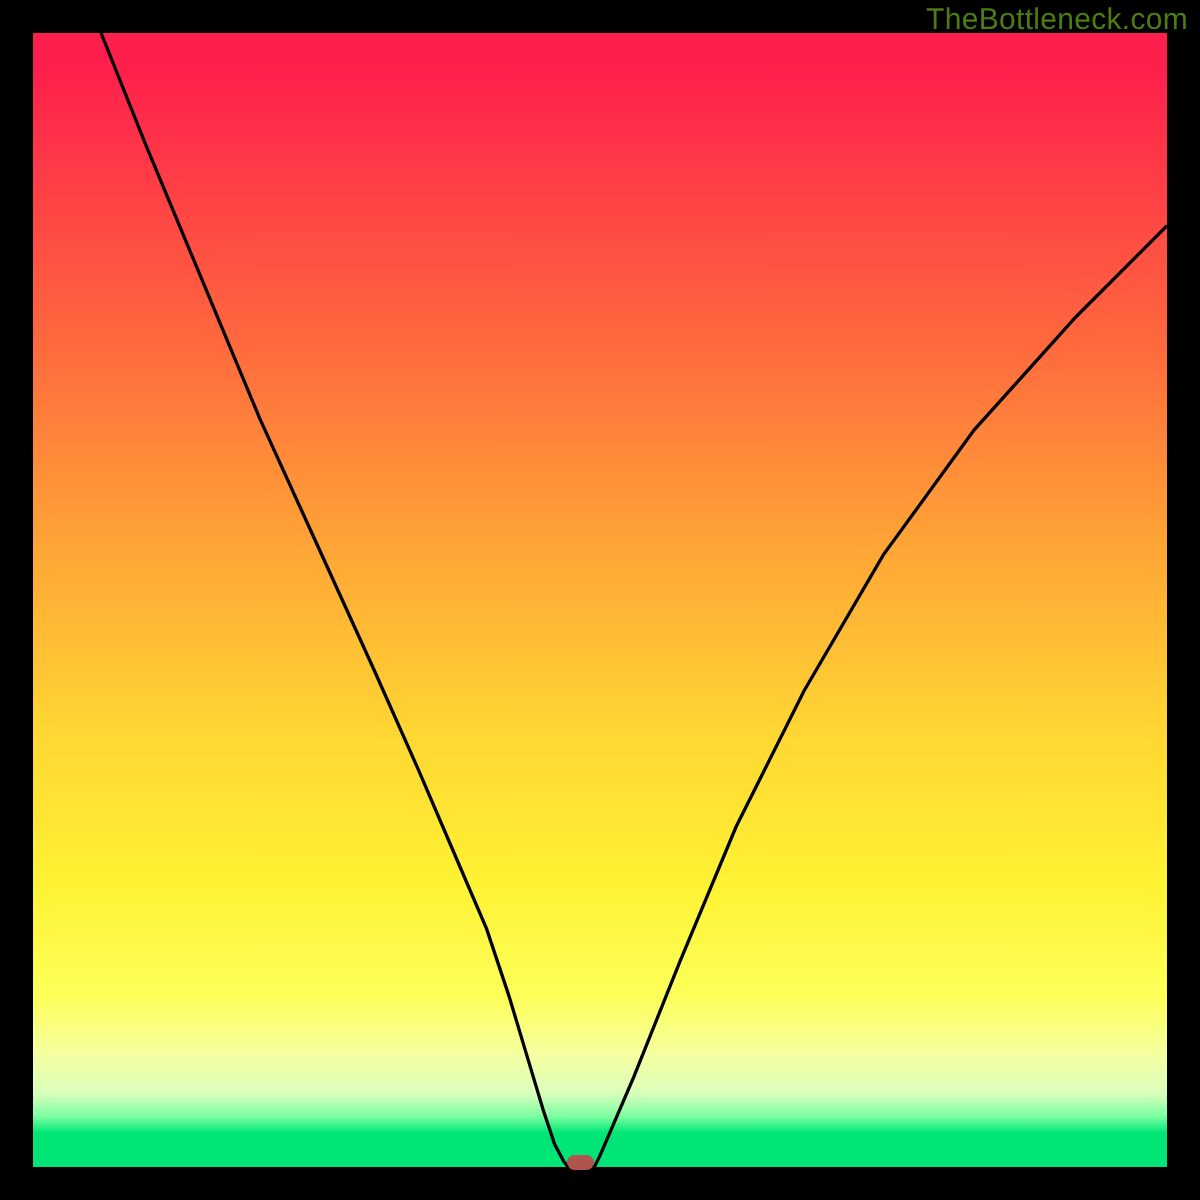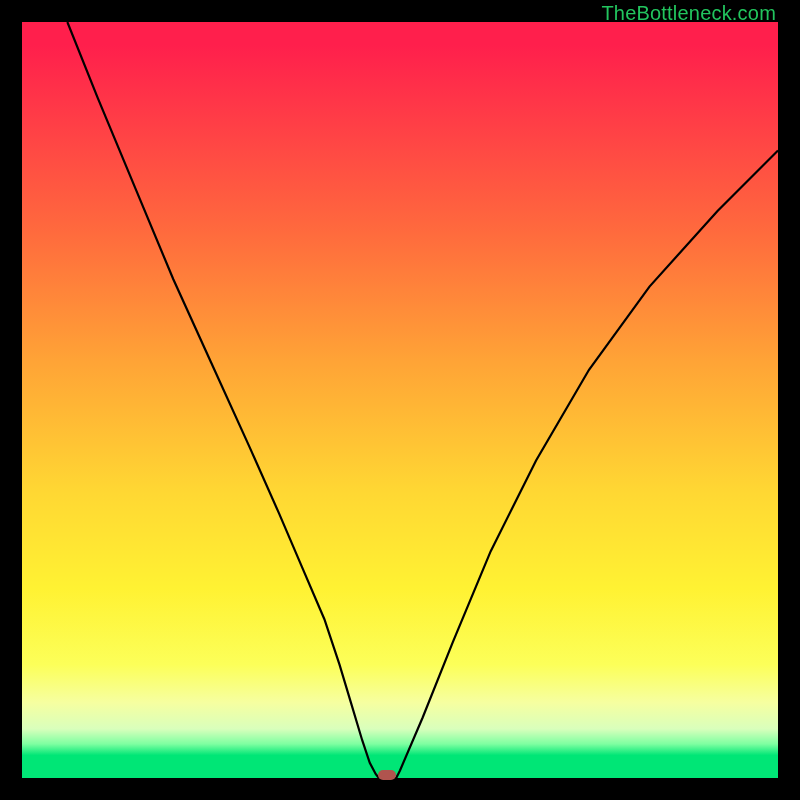--- a/index.html
+++ b/index.html
@@ -34,24 +34,24 @@
       #f6ffa0 90%,
       #d9ffbc 93.5%,
       #7effa1 95.5%,
       #00e676 97%,
       #00e676 100%
     );
   }
   .watermark {
     position: absolute;
     top: 2px;
-    right: 24px;
+    right: 8px;
     font-family: Arial, Helvetica, sans-serif;
     font-size: 20px;
-    color: #22c55e;
+    color: #4d7c0f;
     letter-spacing: 0.2px;
   }
   .dot {
     position: absolute;
     width: 18px;
     height: 10px;
     background: #b0544e;
     border-radius: 5px;
     transform: translate(-50%, -50%);
   }

